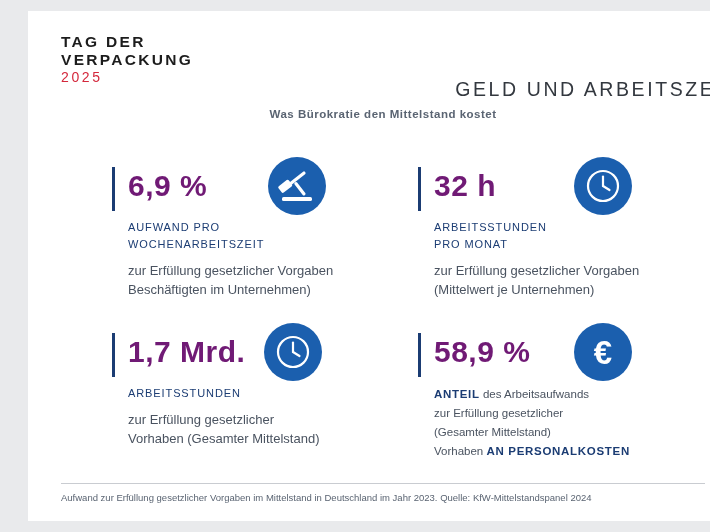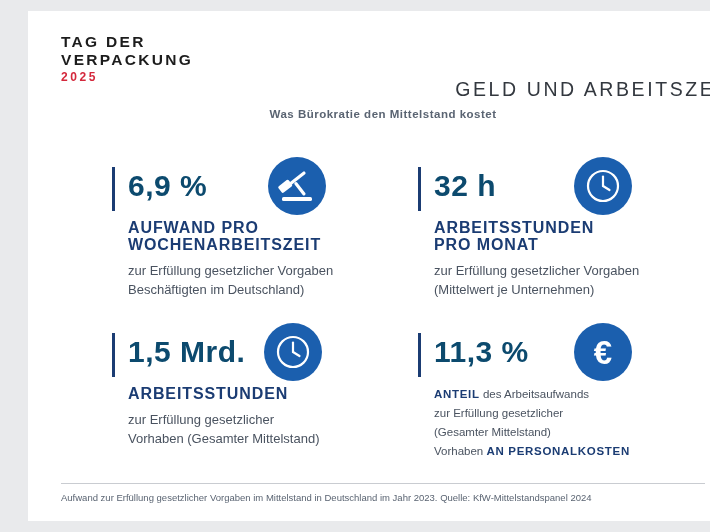--- a/index.html
+++ b/index.html
@@ -32,22 +32,22 @@
   }
   .logo-l1, .logo-l2 {
     color: #1c1c1c;
     font-size: 15.5px;
     font-weight: bold;
     letter-spacing: 2.3px;
     line-height: 18px;
   }
   .logo-year {
     color: #d4283c;
-    font-size: 12px;
-    font-weight: bold;
+    font-size: 14px;
+    font-weight: normal;
     letter-spacing: 2.6px;
     line-height: 17px;
   }
 
   
   .headline {
     position: absolute;
     left: 0;
     top: 67px;
     width: 710px;
@@ -88,21 +88,21 @@
     left: 0;
     top: 6px;
     width: 3px;
     height: 44px;
     background: #1b3c73;
   }
   .bigfig {
     position: absolute;
     left: 16px;
     top: 0;
-    color: #0c4a6e;
+    color: #701a75;
     font-size: 30px;
     font-weight: bold;
     letter-spacing: 0.5px;
     line-height: 50px;
     white-space: nowrap;
   }
 
   .icon-circle {
     position: absolute;
     width: 58px;
@@ -115,22 +115,22 @@
   .icon-circle.pos-b { left: 152px; }
   .icon-circle svg { display: block; }
 
   .txt {
     position: relative;
     left: 16px;
     width: 268px;
   }
   .line-strong {
     color: #1b3c73;
-    font-size: 16px;
-    font-weight: bold;
+    font-size: 11px;
+    font-weight: normal;
     letter-spacing: 0.9px;
     line-height: 17px;
     margin: 0;
   }
   .line-normal {
     color: #4a5360;
     font-size: 13px;
     line-height: 19px;
     margin: 0;
   }
@@ -193,21 +193,21 @@
           </g>
           <rect x="14" y="40" width="30" height="4" rx="1.6" fill="#ffffff"></rect>
         </svg>
       </div>
     </div>
     <div class="txt">
       <p class="line-strong">AUFWAND PRO</p>
       <p class="line-strong">WOCHENARBEITSZEIT</p>
       <div class="gap"></div>
       <p class="line-normal">zur Erfüllung gesetzlicher Vorgaben</p>
-      <p class="line-normal">Beschäftigten im Deutschland)</p>
+      <p class="line-normal">Beschäftigten im Unternehmen)</p>
     </div>
   </div>
 
   <div class="cell cell-tr">
     <div class="bigfig-row">
       <div class="bar"></div>
       <div class="bigfig">32 h</div>
       <div class="icon-circle pos-a">
         <svg width="58" height="58" viewBox="0 0 58 58">
           <circle cx="29" cy="29" r="15" fill="none" stroke="#ffffff" stroke-width="2.2"></circle>
@@ -221,41 +221,41 @@
       <p class="line-strong">PRO MONAT</p>
       <div class="gap"></div>
       <p class="line-normal">zur Erfüllung gesetzlicher Vorgaben</p>
       <p class="line-normal">(Mittelwert je Unternehmen)</p>
     </div>
   </div>
 
   <div class="cell cell-bl">
     <div class="bigfig-row">
       <div class="bar"></div>
-      <div class="bigfig">1,5 Mrd.</div>
+      <div class="bigfig">1,7 Mrd.</div>
       <div class="icon-circle pos-b">
         <svg width="58" height="58" viewBox="0 0 58 58">
           <circle cx="29" cy="29" r="15" fill="none" stroke="#ffffff" stroke-width="2.2"></circle>
           <line x1="29" y1="29" x2="29" y2="19.5" stroke="#ffffff" stroke-width="2.2" stroke-linecap="round"></line>
           <line x1="29" y1="29" x2="35.5" y2="33" stroke="#ffffff" stroke-width="2.2" stroke-linecap="round"></line>
         </svg>
       </div>
     </div>
     <div class="txt">
       <p class="line-strong">ARBEITSSTUNDEN</p>
       <div class="gap"></div>
       <p class="line-normal">zur Erfüllung gesetzlicher</p>
       <p class="line-normal">Vorhaben (Gesamter Mittelstand)</p>
     </div>
   </div>
 
   <div class="cell cell-br">
     <div class="bigfig-row">
       <div class="bar"></div>
-      <div class="bigfig">11,3 %</div>
+      <div class="bigfig">58,9 %</div>
       <div class="icon-circle pos-a">
         <svg width="58" height="58" viewBox="0 0 58 58">
           <text x="29" y="41" text-anchor="middle" font-family="'Liberation Sans', sans-serif" font-size="33" font-weight="bold" fill="#ffffff">€</text>
         </svg>
       </div>
     </div>
     <div class="txt">
       <p class="mix">
         <b>ANTEIL</b><span> des Arbeitsaufwands</span>
       </p>

